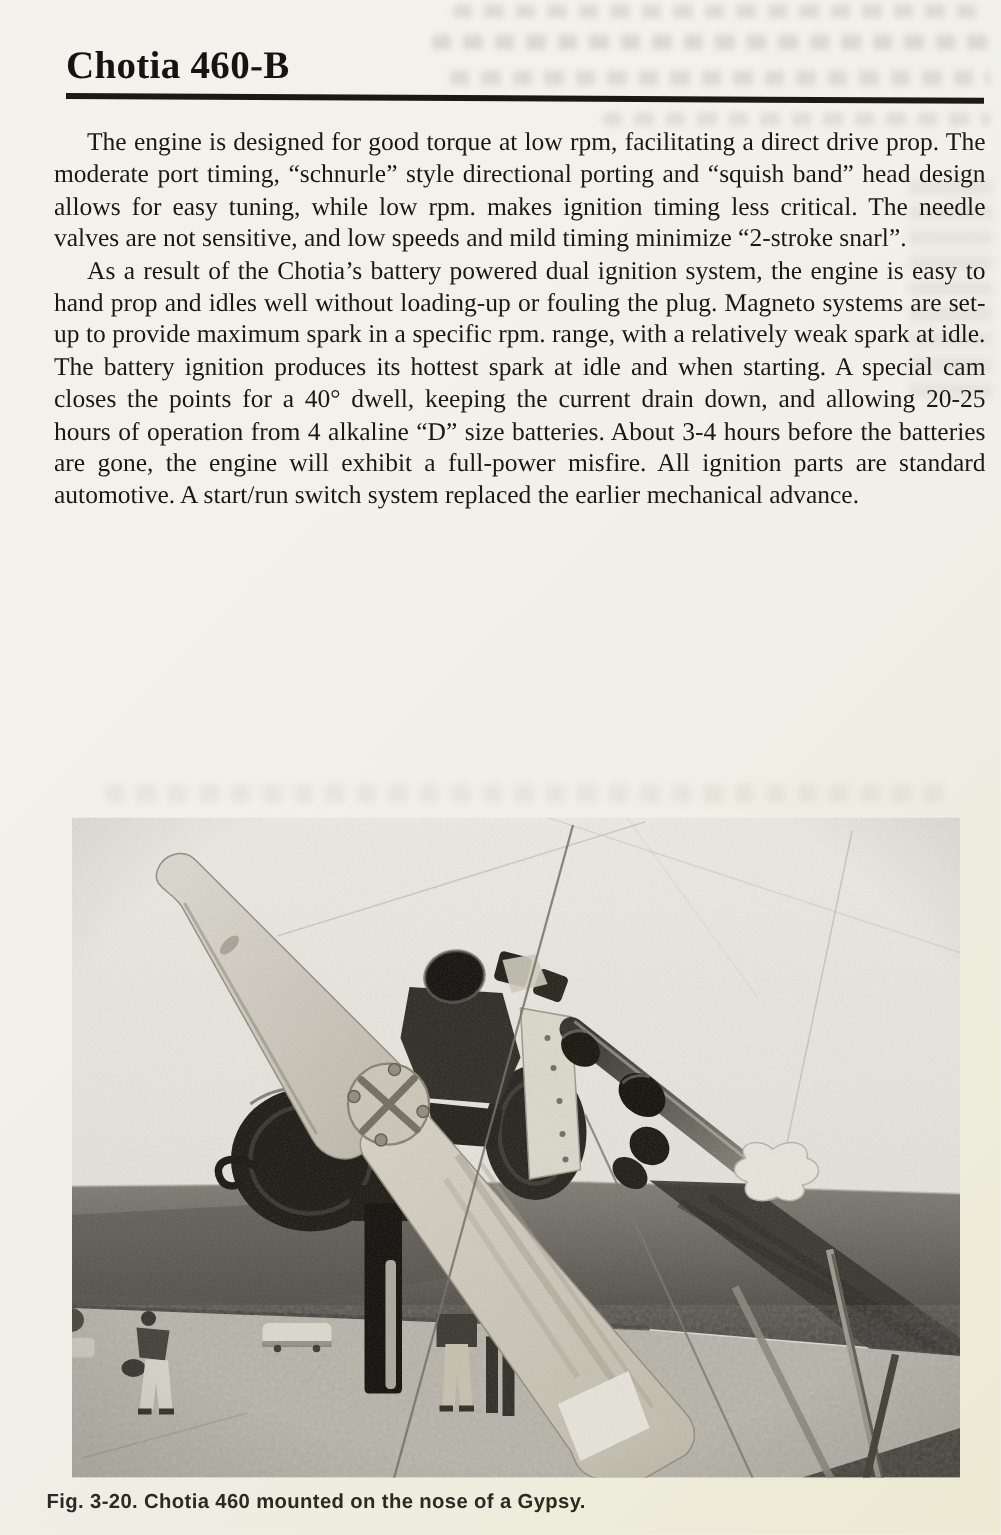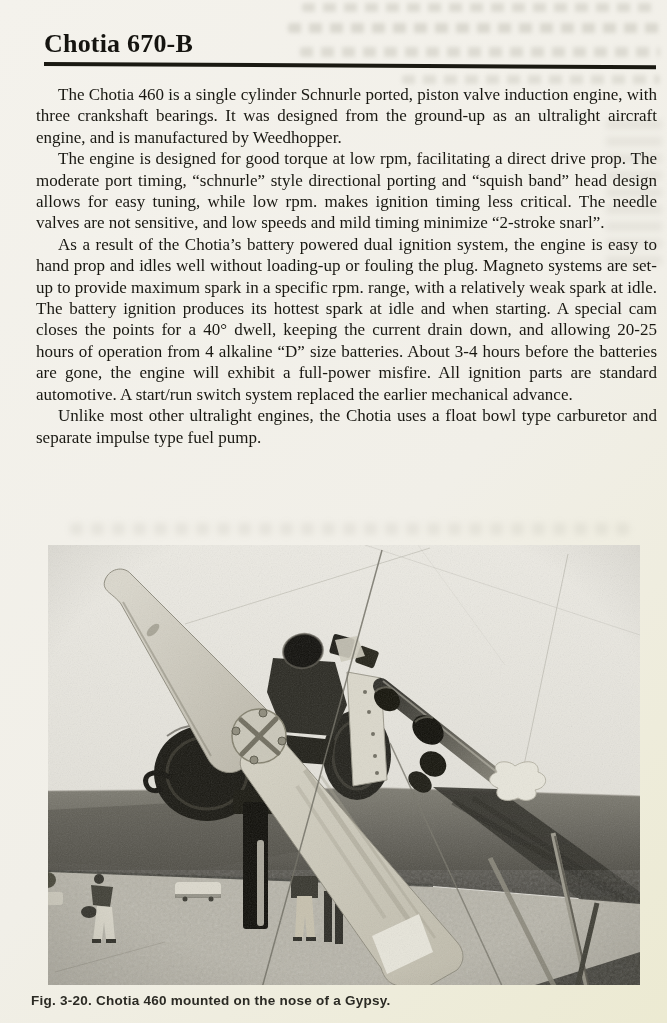--- a/index.html
+++ b/index.html
@@ -51,28 +51,26 @@
 
 <div class="page">
 
   <div class="ghost" style="left:302px;top:3px;width:356px;height:9px;"></div>
   <div class="ghost" style="left:288px;top:23px;width:372px;height:10px;opacity:.5;"></div>
   <div class="ghost" style="left:300px;top:47px;width:360px;height:10px;"></div>
   <div class="ghost" style="left:402px;top:75px;width:258px;height:9px;opacity:.38;"></div>
   <div class="ghost v" style="left:606px;top:115px;width:56px;height:150px;opacity:.28;filter:blur(3px);"></div>
   <div class="ghost" style="left:70px;top:523px;width:560px;height:12px;opacity:.25;filter:blur(3px);"></div>
 
-  <h1 class="title">Chotia 670-B</h1>
+  <h1 class="title">Chotia 460-B</h1>
   <div class="rule"></div>
 
   <div class="bodytext">
-    <p>The Chotia 460 is a single cylinder Schnurle ported, piston valve induction engine, with three crankshaft bearings. It was designed from the ground-up as an ultralight aircraft engine, and is manufactured by Weedhopper.</p>
     <p>The engine is designed for good torque at low rpm, facilitating a direct drive prop. The moderate port timing, “schnurle” style directional porting and “squish band” head design allows for easy tuning, while low rpm. makes ignition timing less critical. The needle valves are not sensitive, and low speeds and mild timing minimize “2-stroke snarl”.</p>
     <p>As a result of the Chotia’s battery powered dual ignition system, the engine is easy to hand prop and idles well without loading-up or fouling the plug. Magneto systems are set-up to provide maximum spark in a specific rpm. range, with a relatively weak spark at idle. The battery ignition produces its hottest spark at idle and when starting. A special cam closes the points for a 40° dwell, keeping the current drain down, and allowing 20-25 hours of operation from 4 alkaline “D” size batteries. About 3-4 hours before the batteries are gone, the engine will exhibit a full-power misfire. All ignition parts are standard automotive. A start/run switch system replaced the earlier mechanical advance.</p>
-    <p>Unlike most other ultralight engines, the Chotia uses a float bowl type carburetor and separate impulse type fuel pump.</p>
   </div>
 
   <div class="figure">
     <div class="photo-wrap">
       <svg width="615" height="455" viewBox="0 0 615 455" xmlns="http://www.w3.org/2000/svg">
         <defs>
           <clipPath id="pc">
               <rect x="13" y="5" width="592" height="440"></rect>
             </clipPath>
           <linearGradient id="skyG" x1="0" y1="0" x2="0" y2="1">

